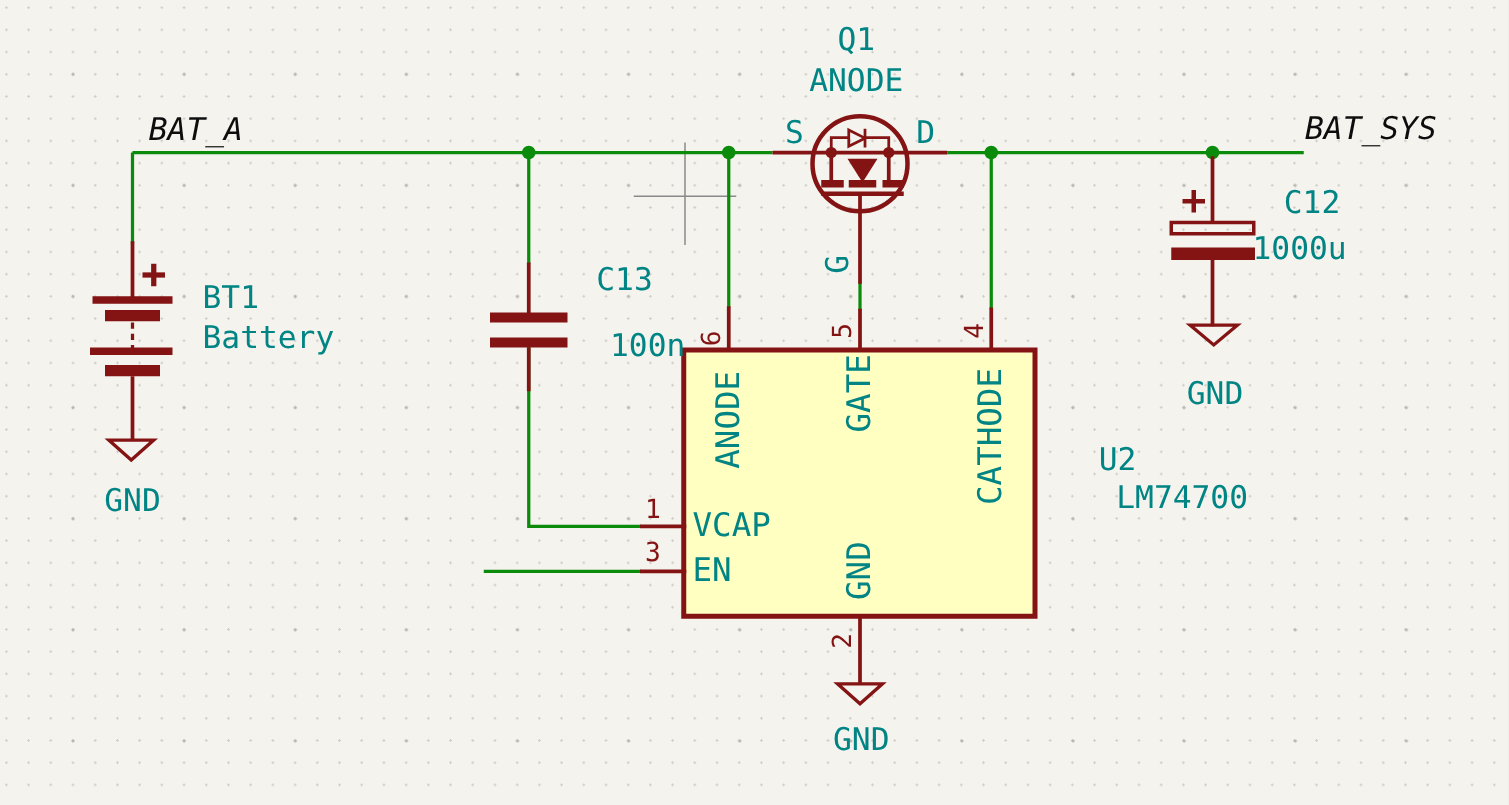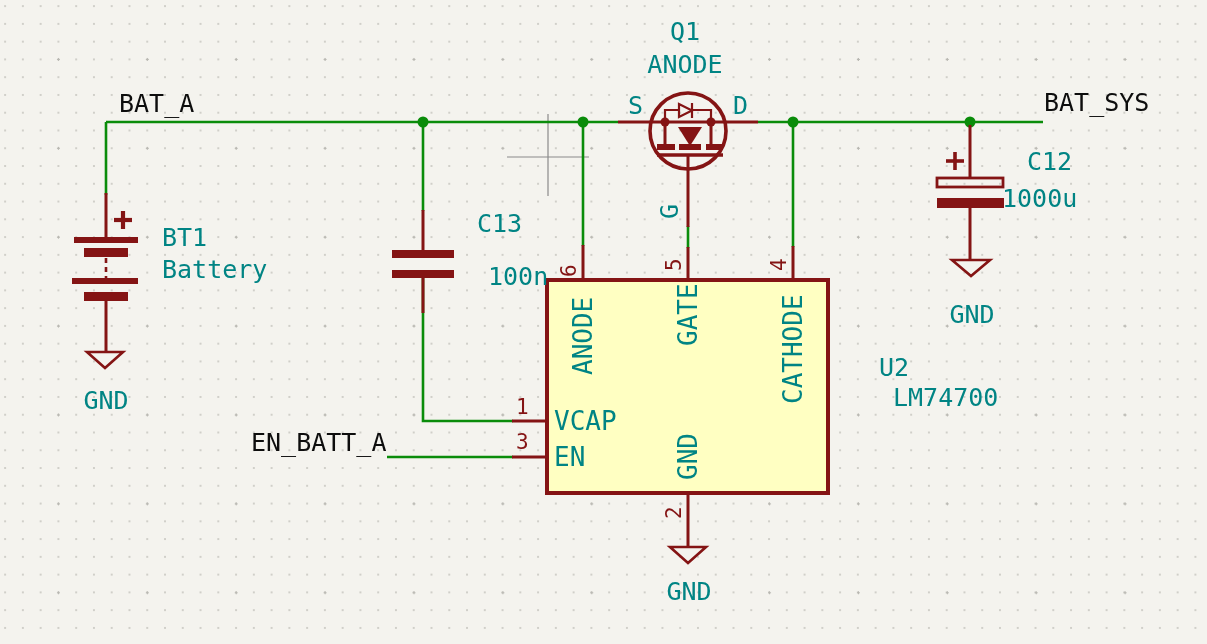--- a/index.html
+++ b/index.html
@@ -11,21 +11,21 @@
     background-color: #f4f3ee;
     background-image:
       radial-gradient(circle, #b9b8b2 1.2px, transparent 1.3px),
       radial-gradient(circle, #d0cfc9 1px, transparent 1.1px);
     background-size: 88.9px 88.9px, 17.78px 17.78px;
     background-position: 14px 15px, 14px 15px;
     font-family: "DejaVu Sans Mono", "Liberation Mono", monospace;
   }
   svg.gfx { position: absolute; left: 0; top: 0; }
   .txt { position: absolute; line-height: 1; white-space: pre; }
-  .lbl   { color: #0d0d0d; font-size: 25px; }   
+  .lbl   { color: #0d0d0d; font-size: 25px; font-style: italic; }   
   .ann   { color: #008484; font-size: 25px; }   
   .pname { color: #008484; font-size: 26px; }   
   .pnum  { color: #841414; font-size: 21px; }   
   .cx { transform: translateX(-50%); text-align: center; }
   .vert { transform-origin: 0 0; transform: rotate(-90deg); }
 </style>
 </head>
 <body>
 
 <div class="canvas">
@@ -123,21 +123,20 @@
 
     <g stroke="#841414" stroke-width="2.6" fill="none">
       <polygon points="87,352 123,352 105,368"></polygon>
       <polygon points="670,547 706,547 688,563"></polygon>
       <polygon points="952,260 990,260 971,276"></polygon>
     </g>
   </svg>
 
   <div class="txt lbl" style="left:119px; top:91px">BAT_A</div>
   <div class="txt lbl" style="left:1044px; top:90px">BAT_SYS</div>
-  <div class="txt lbl" style="left:251px; top:430px">EN_BATT_A</div>
 
   <div class="txt ann cx" style="left:685px; top:19px">Q1</div>
   <div class="txt ann cx" style="left:685px; top:52px">ANODE</div>
   <div class="txt ann" style="left:628px; top:93px">S</div>
   <div class="txt ann" style="left:733px; top:93px">D</div>
   <div class="txt ann vert" style="left:657px; top:219px">G</div>
 
   <div class="txt ann" style="left:162px; top:225px">BT1</div>
   <div class="txt ann" style="left:162px; top:257px">Battery</div>
 

